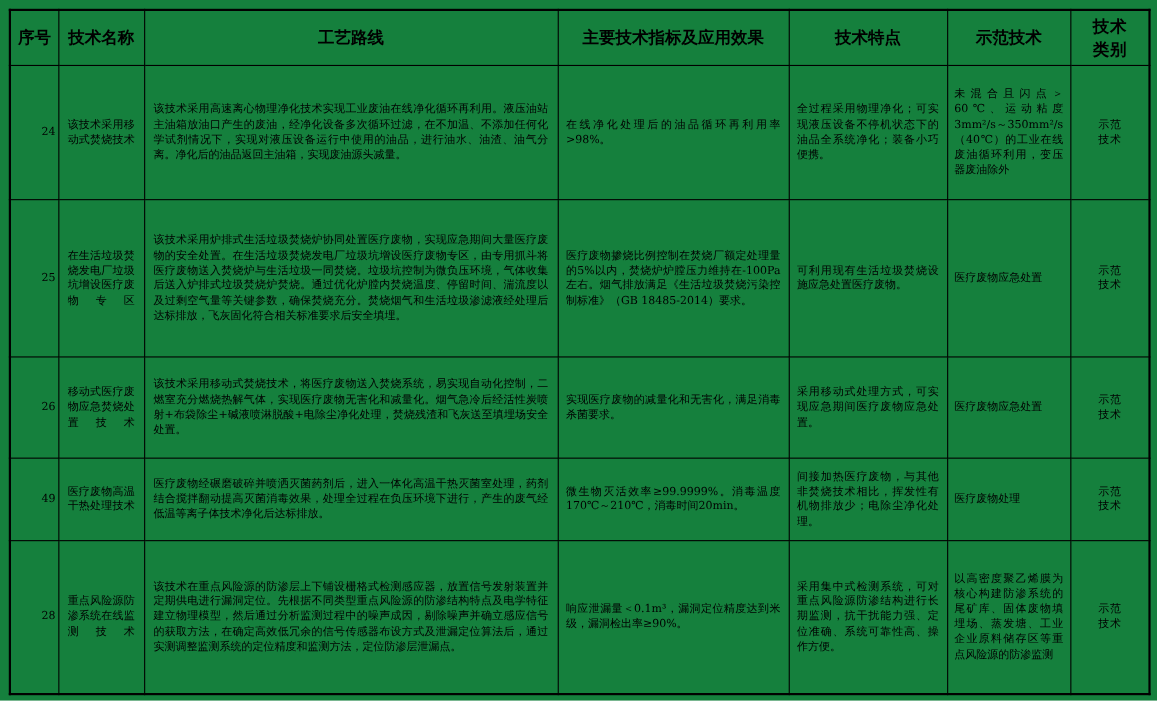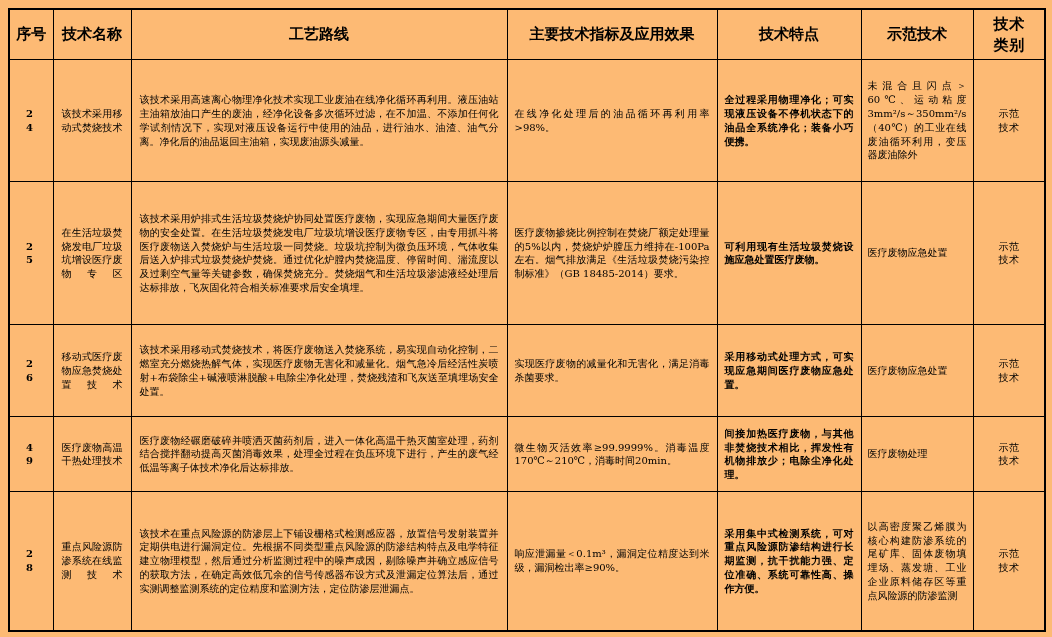--- a/index.html
+++ b/index.html
@@ -7,21 +7,21 @@
     padding: 0;
     background: #ffffff;
     color: #000000;
     font-family: "DejaVu Serif", "Liberation Serif", serif;
   }
   .page {
     width: 1052px;
     height: 637px;
     box-sizing: border-box;
     padding: 8px 8px 7px 8px;
-    background: #fdba74;
+    background: #15803d;
     overflow: hidden;
   }
   table.tech-table {
     width: 1036px;
     border-collapse: collapse;
     table-layout: fixed;
     border: 2px solid #000000;
   }
   .tech-table th,
   .tech-table td {
@@ -40,39 +40,38 @@
     text-align: center;
     padding: 4px 2px;
   }
   tr.header-row { height: 46px; }
   tr.r24 { height: 122px; }
   tr.r25 { height: 143px; }
   tr.r26 { height: 92px; }
   tr.r27 { height: 75px; }
   tr.r28 { height: 139px; }
 
-  td.cell-no { text-align: left; padding: 2px 16px; font-weight: bold; }
+  td.cell-no { text-align: right; padding: 2px 2px; }
   td.cell-name {
     text-align: justify;
     text-align-last: justify;
     padding: 2px 8px;
   }
   td.cell-process {
     text-align: justify;
     padding: 2px 8px;
   }
   td.cell-indicators {
     text-align: justify;
     padding: 2px 7px;
     margin-left: 18px;
   }
   td.cell-features {
     text-align: justify;
     padding: 2px 7px;
-    font-weight: bold;
   }
   td.cell-scope {
     text-align: justify;
     padding: 2px 6px;
   }
   td.cell-category { text-align: center; padding: 2px 2px; }
 
   .two-char-wrap {
     display: inline-block;
     width: 2.05em;

